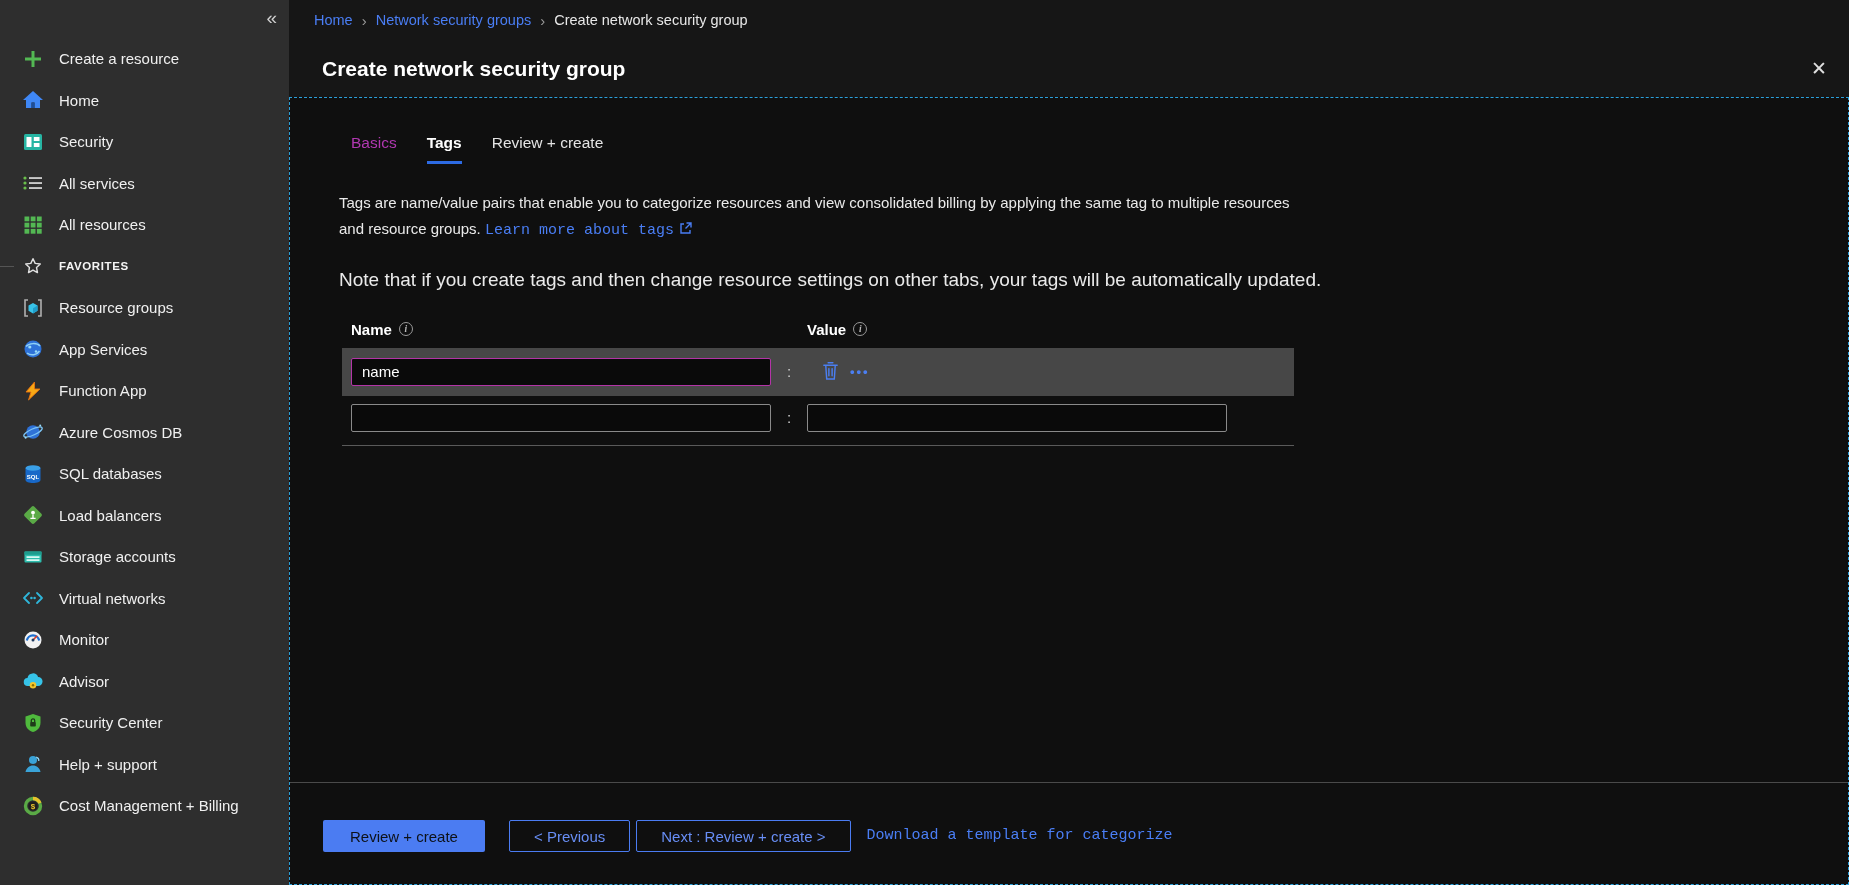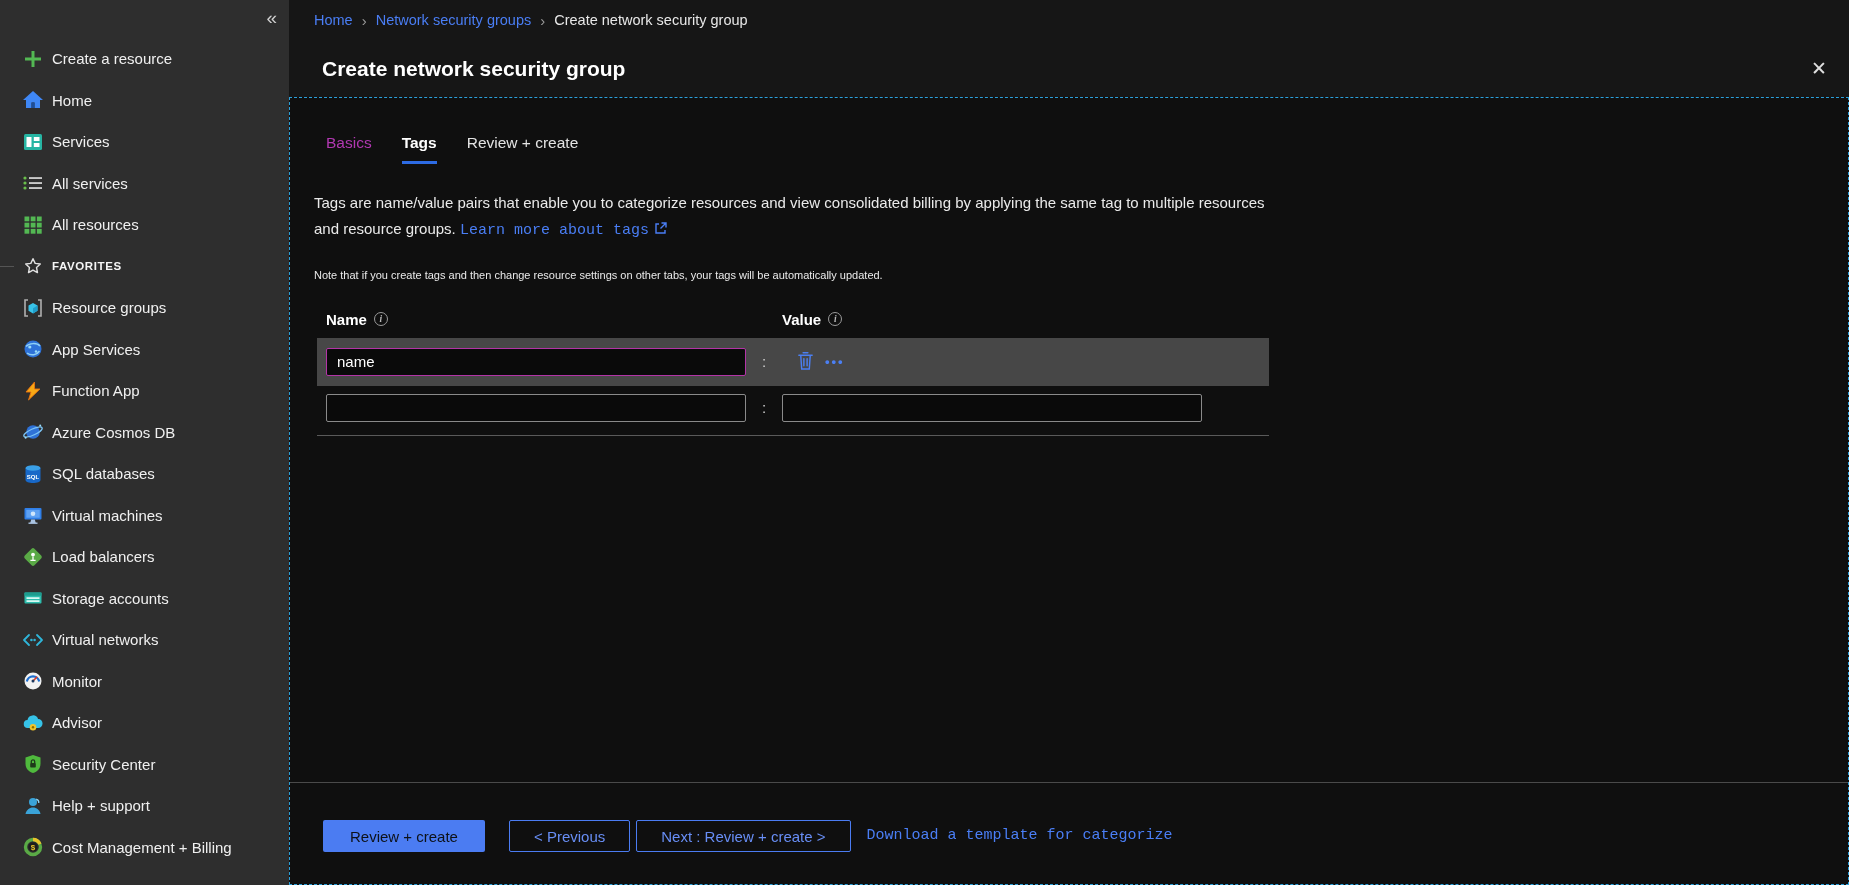--- a/index.html
+++ b/index.html
@@ -6,21 +6,21 @@
   html,body { width:1849px; height:885px; overflow:hidden; background:#161616;
     font-family:"Liberation Sans", sans-serif; }
   .app { position:relative; width:1849px; height:885px; }
 
   
   .sidebar { position:absolute; left:0; top:0; width:289px; height:885px;
     background:#2e2e2e; z-index:2; }
   .collapse-btn { position:absolute; top:8px; right:12px; color:#cfcfcf;
     font-size:19px; cursor:pointer; line-height:1; }
   .nav { padding-top:38px; }
-  .nav-item { height:41.5px; display:flex; align-items:center; gap:8px;
+  .nav-item { height:41.5px; display:flex; align-items:center; gap:15px;
     padding-left:22px; cursor:pointer; }
   .nav-item .ic { width:22px; height:22px; flex:0 0 22px; display:flex;
     align-items:center; justify-content:center; }
   .nav-item .lbl { font-size:15px; color:#f0f0f0; white-space:nowrap; }
   .fav-header { position:relative; }
   .fav-header::before { content:""; position:absolute; left:0; top:50%;
     width:14px; height:1px; background:#555; }
   .fav-header .lbl { font-size:11.5px; font-weight:bold; letter-spacing:.6px;
     color:#f5f5f5; }
 
@@ -31,31 +31,31 @@
   .crumb-link { color:#4a7ef5; cursor:pointer; }
   .crumb-sep { color:#9a9a9a; font-size:15px; }
   .crumb-current { color:#e8e8e8; }
   .titlebar { height:57px; display:flex; align-items:center; padding-left:33px; }
   .page-title { font-size:21px; font-weight:600; color:#ffffff; }
   .close-btn { margin-left:auto; margin-right:22px; color:#e0e0e0; font-size:19px;
     cursor:pointer; line-height:1; }
 
   
   .panel { position:absolute; top:97px; left:0; right:0; bottom:0;
-    background:#0f0f0f; border:1px dashed #2b9fd9; padding-left:24px; }
+    background:#0f0f0f; border:1px dashed #2b9fd9; padding-left:49px; }
   .tabs { display:flex; gap:30px; margin:36px 0 0 12px; font-size:15.5px; }
   .tab { padding-bottom:9px; cursor:pointer; }
   .tab--modified { color:#b138b1; }
   .tab--active { color:#ffffff; font-weight:600; border-bottom:3px solid #2d6be4; }
   .tab--default { color:#e4e4e4; }
   .desc { margin-top:26px; max-width:975px; font-size:15px; line-height:1.75;
     color:#eaeaea; }
   .link { color:#4a7ef5; cursor:pointer;font-family:Liberation Mono, monospace; }
   .ext-ic { display:inline-block; vertical-align:-1px; margin-left:5px; }
-  .note { margin-top:24px; font-size:11px; color:#eaeaea; }
+  .note { margin-top:24px; font-size:19px; color:#eaeaea; }
 
   
   .tagtable { margin:30px 0 0 3px; width:952px; }
   .tt-hdr { display:flex; padding-left:9px; margin-bottom:10px; }
   .tt-hdr .h { font-size:15px; font-weight:bold; color:#ffffff; display:flex;
     align-items:center; gap:7px; }
   .tt-hdr .h-name { width:456px; }
   .info-ic { width:14px; height:14px; border:1px solid #9a9a9a; border-radius:50%;
     color:#bbbbbb; font-size:9.5px; font-style:italic; display:inline-flex;
     align-items:center; justify-content:center; cursor:default; font-family:"Liberation Serif", serif; }
@@ -116,21 +116,21 @@
 
       <div class="nav-item">
         <span class="ic">
           <svg width="22" height="22" viewBox="0 0 22 22">
               <rect x="2" y="3" width="18" height="16" rx="1.5" fill="#27b5a3"></rect>
               <rect x="4.5" y="6" width="5" height="10" fill="#fff"></rect>
               <rect x="11.8" y="6" width="5.7" height="4" fill="#fff"></rect>
               <rect x="11.8" y="12" width="5.7" height="4" fill="#fff"></rect>
             </svg>
         </span>
-        <span class="lbl">Services</span>
+        <span class="lbl">Security</span>
       </div>
 
       <div class="nav-item">
         <span class="ic">
           <svg width="22" height="22" viewBox="0 0 22 22">
               <circle cx="3" cy="6" r="1.6" fill="#6abf4b"></circle>
               <circle cx="3" cy="11" r="1.6" fill="#6abf4b"></circle>
               <circle cx="3" cy="16" r="1.6" fill="#6abf4b"></circle>
               <rect x="7" y="5.1" width="13" height="1.9" fill="#c8c8c8"></rect>
               <rect x="7" y="10.1" width="13" height="1.9" fill="#c8c8c8"></rect>
@@ -217,32 +217,20 @@
         <span class="ic">
           <svg width="22" height="22" viewBox="0 0 22 22">
               <path d="M3.5 5v12c0 1.7 3.4 3 7.5 3s7.5-1.3 7.5-3V5z" fill="#1868c8"></path>
               <ellipse cx="11" cy="5" rx="7.5" ry="2.8" fill="#3aa0e8"></ellipse>
               <text x="11" y="15.5" font-size="6" fill="#ffffff" text-anchor="middle" font-weight="bold" font-family="Liberation Sans, sans-serif">SQL</text>
             </svg>
         </span>
         <span class="lbl">SQL databases</span>
       </div>
 
-      <div class="nav-item">
-        <span class="ic">
-          <svg width="22" height="22" viewBox="0 0 22 22">
-              <rect x="2.5" y="4" width="17" height="11.5" rx="1" fill="#2f7fe8"></rect>
-              <rect x="4.3" y="5.8" width="13.4" height="7.9" fill="#5ea1f2"></rect>
-              <circle cx="11" cy="9.7" r="2.3" fill="#cfe6fb"></circle>
-              <path d="M8.2 19h5.6l-1-3.5H9.2z" fill="#a9c3e2"></path>
-              <rect x="6.5" y="18.5" width="9" height="1.4" fill="#a9c3e2"></rect>
-            </svg>
-        </span>
-        <span class="lbl">Virtual machines</span>
-      </div>
 
       <div class="nav-item">
         <span class="ic">
           <svg width="22" height="22" viewBox="0 0 22 22">
               <rect x="4.2" y="4.2" width="13.6" height="13.6" rx="2" fill="#5aaa46" transform="rotate(45 11 11)"></rect>
               <circle cx="11" cy="8.6" r="1.9" fill="#fff"></circle>
               <path d="M11 10.6v3.2M8.4 14.4h5.2" stroke="#fff" stroke-width="1.3" fill="none"></path>
             </svg>
         </span>
         <span class="lbl">Load balancers</span>

